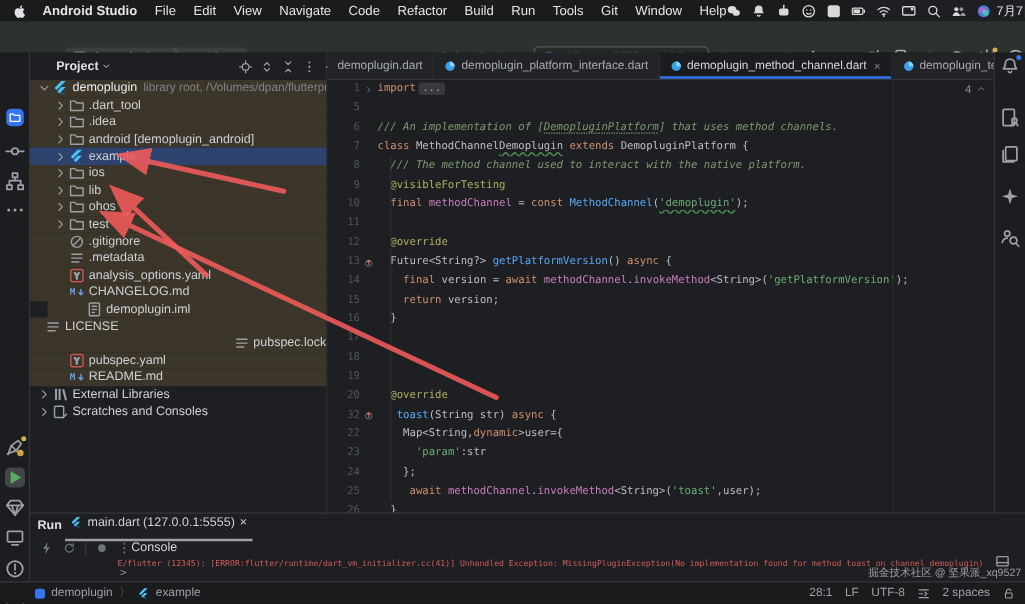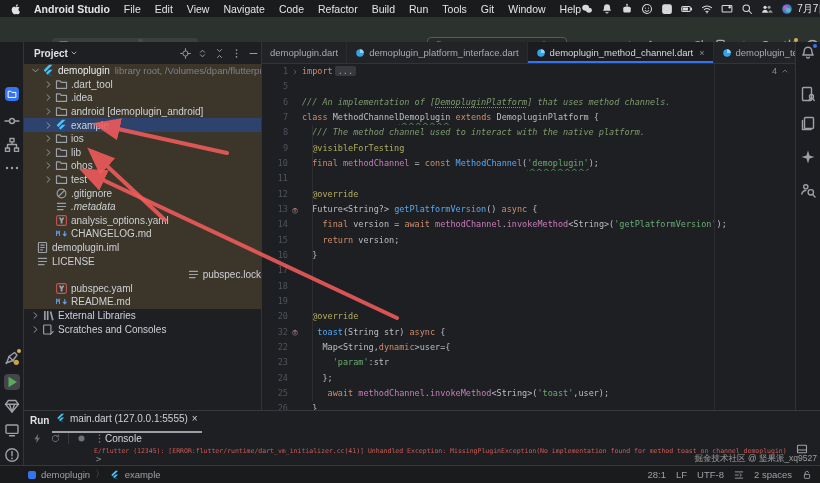--- a/index.html
+++ b/index.html
@@ -39,21 +39,21 @@
 
   
   #left-rail{left:0;top:42px;width:24px;height:423px;background:#1c1d20;border-right:1px solid #323438;box-sizing:border-box;}
   .rail-ic{position:absolute;left:4px;width:16px;height:16px;color:#9da0a6;}
   .rail-ic.active{background:#43454a;border-radius:4px;color:#dfe1e5;}
   #proj-tool{position:absolute;left:5px;top:45px;width:14px;height:14px;background:#3574f0;border-radius:4px;
              color:#fff;display:flex;align-items:center;justify-content:center;}
 
   
   #project-panel{left:24px;top:42px;width:238px;height:423px;background:#1e1f22;border-right:1px solid #323438;box-sizing:border-box;}
-  #panel-header{position:absolute;left:4px;top:0;width:100%;height:22px;display:flex;align-items:center;padding:0 6px;box-sizing:border-box;color:#dfe1e5;text-align:right;}
+  #panel-header{position:absolute;left:15px;top:0;width:100%;height:22px;display:flex;align-items:center;padding:0 6px;box-sizing:border-box;color:#dfe1e5;text-align:right;}
   #panel-title{font-weight:bold;margin-right:2px;}
   #panel-actions{margin-left:auto;display:flex;gap:6px;color:#9da0a6;}
   #tree{position:absolute;left:0;top:22px;width:100%;}
   .trow{height:13.6px;display:flex;align-items:center;white-space:nowrap;overflow:hidden;color:#ced0d6;}
   .trow.hl{background:#3b3629;}
   .trow.sel{background:#2d436d;}
   .trow .chev{width:11px;height:11px;color:#9da0a6;flex:none;}
   .trow .fic{width:13px;height:13px;margin:0 3px 0 1px;color:#9aa1aa;flex:none;}
   .tmeta{color:#7d8289;margin-left:5px;font-size:9.5px;}
   .tlabel.bold{color:#e8eaee;}
@@ -581,21 +581,21 @@
         <div class="trow hl" style="padding-left: 19px;">
           <span class="chev"></span>
           <span class="ic i13 fic">
             <svg viewBox="0 0 16 16" fill="none" stroke="currentColor" stroke-width="1.4" stroke-linecap="round" stroke-linejoin="round">
               <circle cx="8" cy="8" r="5.4"></circle>
               <path d="M4.3 11.7l7.4-7.4"></path>
             </svg>
           </span>
           <span class="tlabel">.gitignore</span>
         </div>
-        <div class="trow hl" style="padding-left: 19px; font-style: italic;">
+        <div class="trow hl" style="padding-left: 19px;">
           <span class="chev"></span>
           <span class="ic i13 fic">
             <svg viewBox="0 0 16 16" fill="none" stroke="currentColor" stroke-width="1.4" stroke-linecap="round" stroke-linejoin="round">
               <path d="M3 4.2h10M3 8h10M3 11.8h7"></path>
             </svg>
           </span>
           <span class="tlabel">.metadata</span>
         </div>
         <div class="trow hl" style="padding-left: 19px;">
           <span class="chev"></span>
@@ -612,21 +612,21 @@
           <span class="ic i13 fic">
             <svg viewBox="0 0 16 16" fill="none" stroke="currentColor" stroke-width="1.4" stroke-linecap="round" stroke-linejoin="round">
               <text x="1" y="11" font-size="9" fill="#6a9ded" stroke="none" font-family="monospace" font-weight="bold">M</text>
               <g stroke="#6a9ded">
                 <path d="M12 5.5v5M10.2 8.8l1.8 2 1.8-2"></path>
               </g>
             </svg>
           </span>
           <span class="tlabel">CHANGELOG.md</span>
         </div>
-        <div class="trow hl" style="">
+        <div class="trow hl" style="padding-left: 19px; margin-left: 14px;">
           <span class="chev"></span>
           <span class="ic i13 fic">
             <svg viewBox="0 0 16 16" fill="none" stroke="currentColor" stroke-width="1.4" stroke-linecap="round" stroke-linejoin="round">
               <rect x="3" y="1.8" width="10" height="12.4" rx="1"></rect>
               <path d="M5.8 5h4.4M5.8 8h4.4M5.8 11h2.2"></path>
             </svg>
           </span>
           <span class="tlabel">demoplugin.iml</span>
         </div>
         <div class="trow hl" style="">

